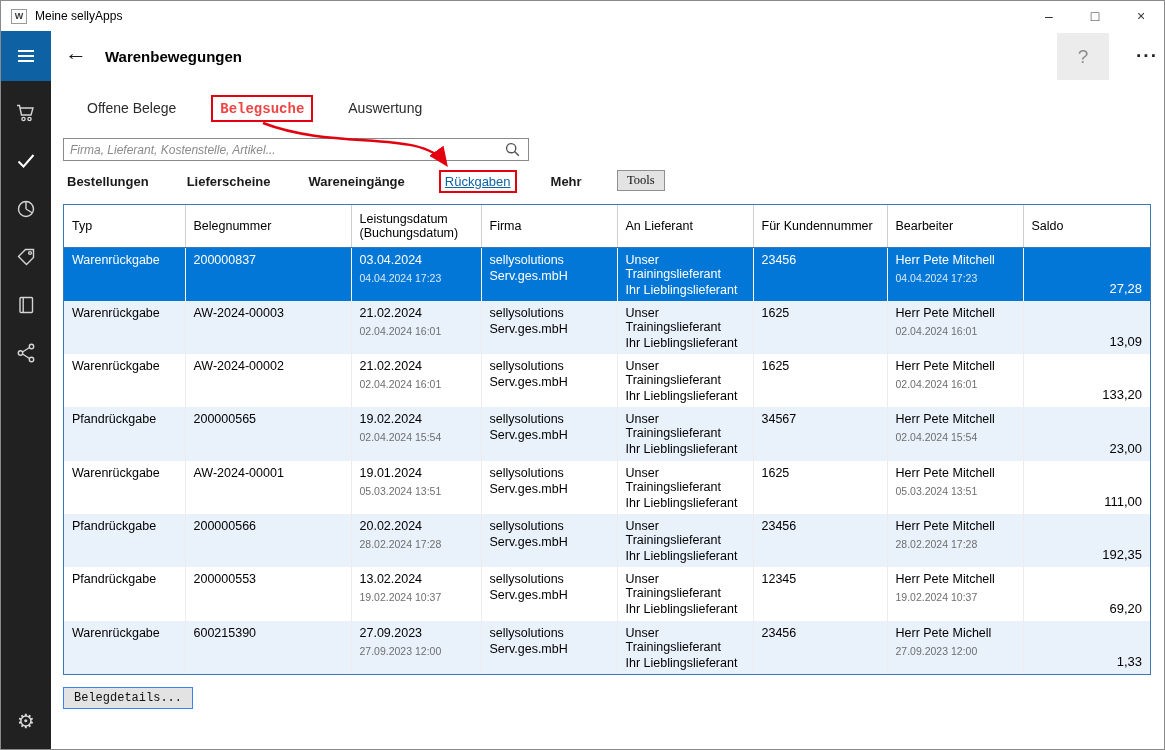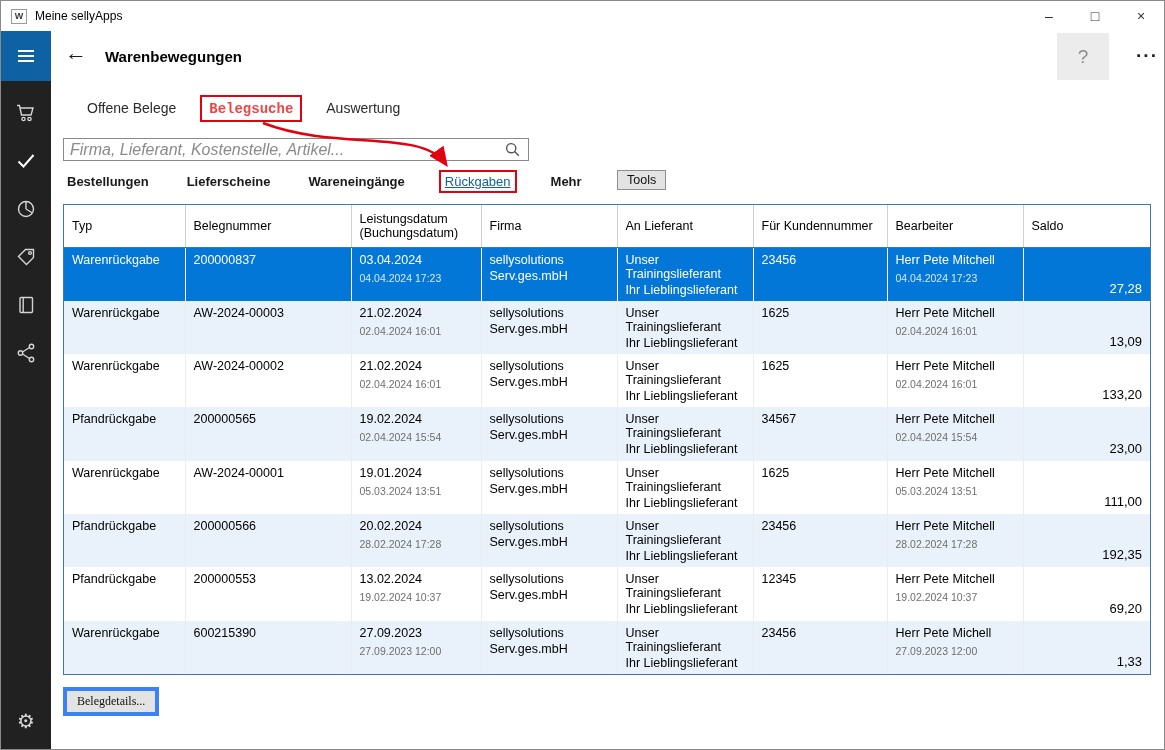--- a/index.html
+++ b/index.html
@@ -27,57 +27,57 @@
 
   
   .main { flex: 1; position: relative; background: #fff; }
   .back-btn { position: absolute; left: 14px; top: 11px; font-size: 22px; color: #1a1a1a; line-height: 1; }
   .page-title { position: absolute; left: 54px; top: 17px; font-size: 15px; font-weight: bold; color: #000; text-align: center; }
   .user-name { position: absolute; left: 0; right: 0; top: 18px; text-align: center; font-size: 14px; color: #0f62a7; }
   .help-btn { position: absolute; left: 1006px; top: 2px; width: 52px; height: 47px; background: #ececec; display: flex; align-items: center; justify-content: center; font-size: 19px; color: #8b8b8b; }
   .more-btn { position: absolute; left: 1076px; top: 10px; width: 40px; height: 30px; display: flex; align-items: center; justify-content: center; font-size: 19px; font-weight: bold; color: #222; letter-spacing: 1px; }
 
   
-  .tabs { position: absolute; left: 29px; top: 62px; display: flex; align-items: center; gap: 17px; height: 30px; }
+  .tabs { position: absolute; left: 29px; top: 62px; display: flex; align-items: center; gap: 28px; height: 30px; }
   .tab { font-size: 14px; color: #2b2b2b; padding: 3px 7px; }
   .tab.active .tab-label { font-weight: bold; color: #ef4444; font-family: Liberation Mono, monospace; }
   .red-box { border: 2px solid #e3000f; }
 
   
   .search-box { position: absolute; left: 12px; top: 107px; width: 466px; height: 23px; border: 1px solid #8a8a8a; display: flex; align-items: center; background: #fff; }
-  .search-input { flex: 1; border: none; outline: none; font-style: italic; font-size: 16px; color: #333; padding: 0 6px; font-family: inherit; background: transparent; }
+  .search-input { flex: 1; border: none; outline: none; font-style: italic; font-size: 12px; color: #333; padding: 0 6px; font-family: inherit; background: transparent; }
   .search-input::placeholder { color: #8a8a8a; opacity: 1; }
   .search-icon { margin-right: 8px; flex: 0 0 auto; }
 
   
   .subtabs { position: absolute; left: 12px; top: 136px; display: flex; align-items: center; gap: 30px; height: 28px; }
   .subtab { font-size: 13px; font-weight: bold; color: #1a1a1a; padding: 2px 4px; }
   .subtab.active .subtab-label { color: #0f62a7; text-decoration: underline; font-weight: normal; }
-  .tools-btn { position: absolute; left: 566px; top: 139px; padding: 2px 9px; font-size: 12.5px; background: #e3e3e3; border: 1px solid #8f8f8f; color: #111; font-family: Liberation Sans, sans-serif; }
+  .tools-btn { position: absolute; left: 566px; top: 139px; padding: 2px 9px; font-size: 12.5px; background: #e3e3e3; border: 1px solid #8f8f8f; color: #111; font-family: Liberation Serif, serif; }
 
   
   .datatable { position: absolute; left: 12px; top: 173px; width: 1088px; height: 471px; border: 1px solid #3c78b5; display: flex; flex-direction: row; background: #fff; overflow: hidden; }
   table { border-collapse: collapse; table-layout: fixed; width: 1086px; }
   thead th { height: 42px; font-size: 12.5px; font-weight: normal; text-align: left; vertical-align: middle; padding: 0 8px; border-right: 1px solid #cfcfcf; border-bottom: 1px solid #3c78b5; background: #fff; color: #000; }
   thead th:last-child { border-right: none; }
   .th2 { display: block; font-size: 12.5px; }
   tbody tr { height: 42px; border-radius: 7px; }
   tbody td { height: 42px; font-size: 12.5px; vertical-align: top; padding: 5px 8px 0 8px; border-right: 1px solid rgba(100,100,100,0.12); color: #000; position: relative; overflow: hidden; }
   tbody td:last-child { border-right: none; }
   tr.alt { background: #e9f2fb; }
   tr.selected { background: #0277d7; }
   tr.selected td { color: #fff; border-right-color: rgba(255,255,255,0.25); }
   .sub { display: block; font-size: 10.5px; color: #6e6e6e; margin-top: 5px; }
   tr.selected .sub { color: #d8eafb; }
   .line2 { display: block; font-size: 12.5px; margin-top: 2px; }
   .saldo { position: absolute; right: 8px; bottom: 5px; font-size: 13px; }
   .table-fill { flex: 1; background: #fff; }
   .table-band { height: 50px; flex: 0 0 50px; background: #e4ecf6; }
 
-  .details-btn { position: absolute; left: 12px; top: 656px; padding: 3px 10px; font-size: 12px; background: #e3e3e3; border: 4px solid #3b82f6; color: #111; font-family: Liberation Serif, serif; }
+  .details-btn { position: absolute; left: 12px; top: 656px; padding: 3px 10px; font-size: 12px; background: #e3e3e3; border: 1px solid #3b82f6; color: #111; font-family: Liberation Mono, monospace; }
 
   .arrow-svg { position: absolute; left: 190px; top: 82px; pointer-events: none; }
   .icon-svg { display: block; }
 </style>
 </head>
 <body>
 
 <div class="window">
 
   <div class="titlebar">

